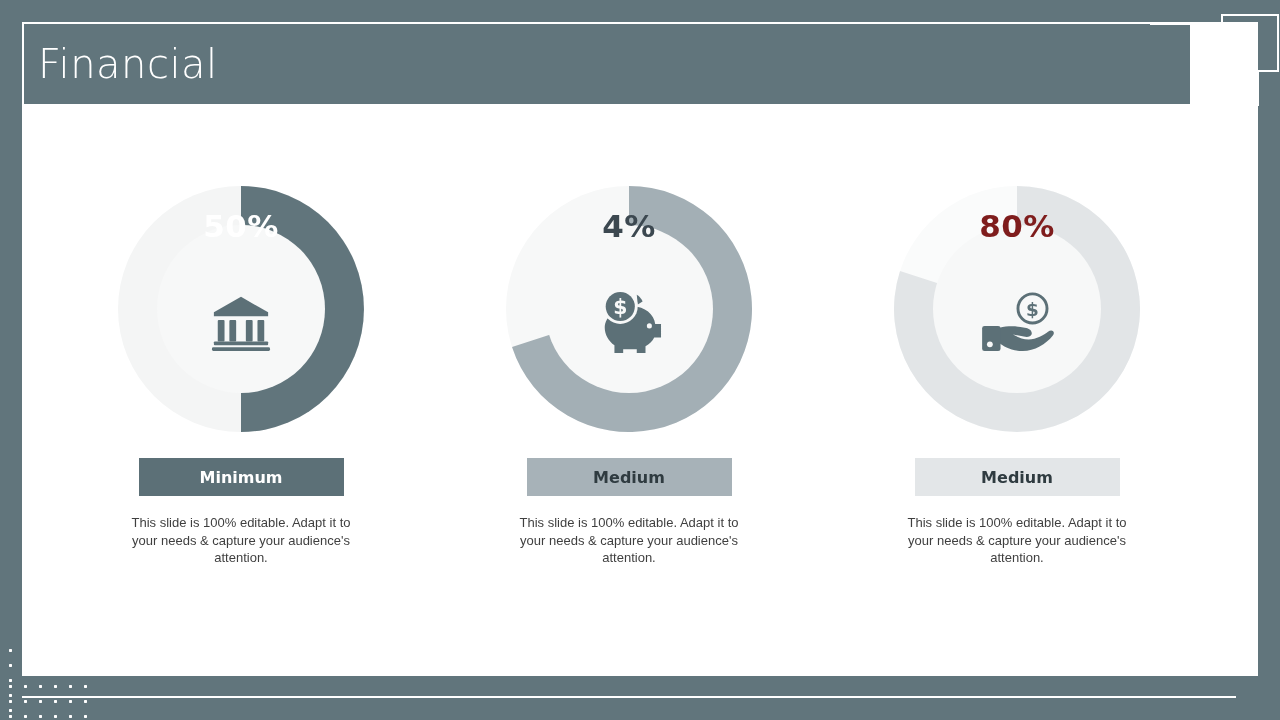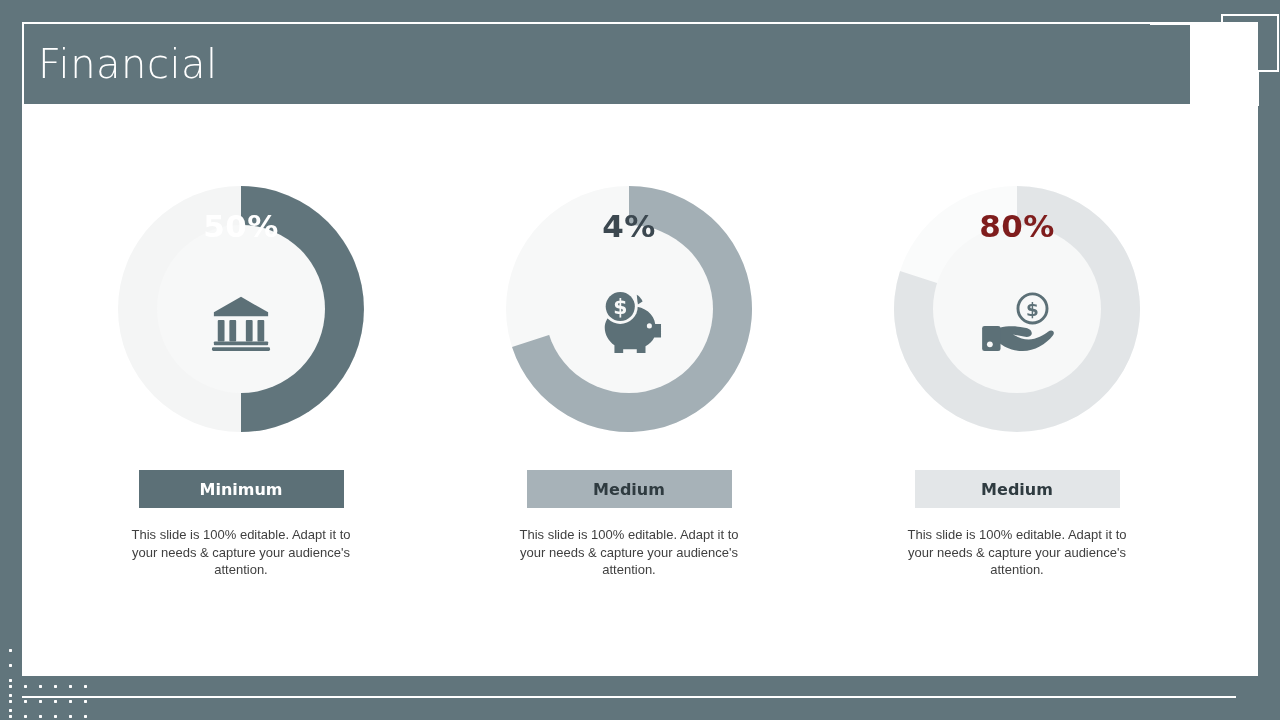--- a/index.html
+++ b/index.html
@@ -153,21 +153,21 @@
     width: 100%; height: 100%;
     display: flex;
     align-items: center;
     justify-content: center;
     padding-top: 26px;
     box-sizing: border-box;
   }
 
   
   .chip {
-    margin-top: 38px;
+    margin-top: 26px;
     width: 205px;
     height: 38px;
     display: flex;
     align-items: center;
     justify-content: center;
     font-size: 16px;
     font-weight: bold;
     font-family: "DejaVu Sans", sans-serif;
   }
 

